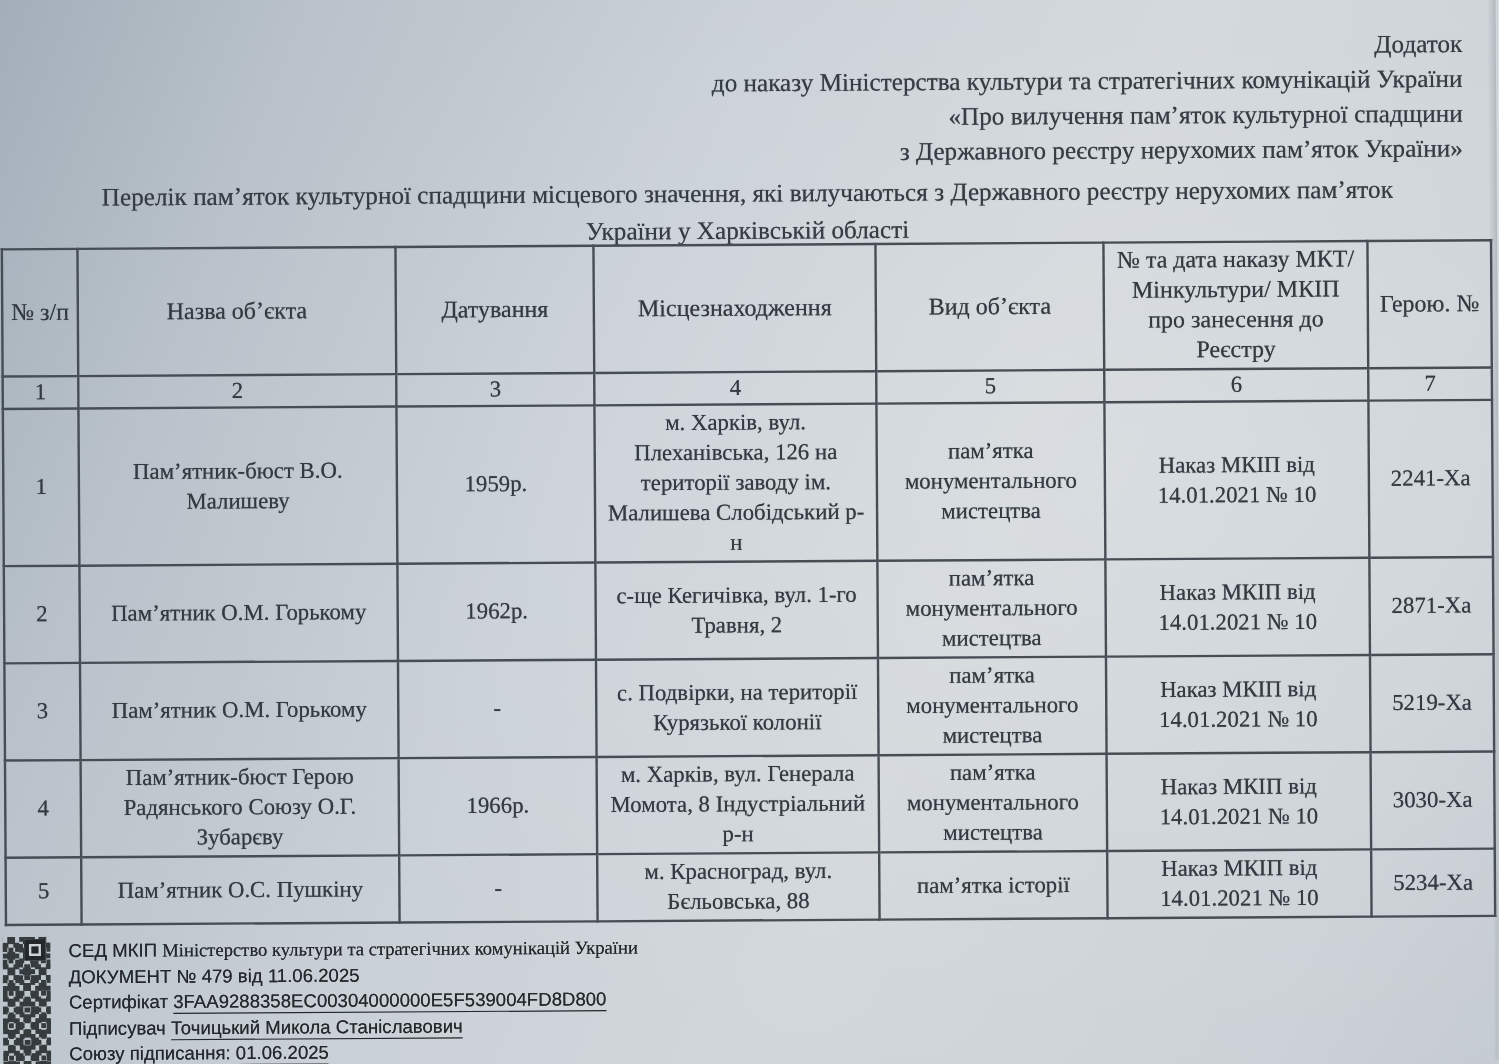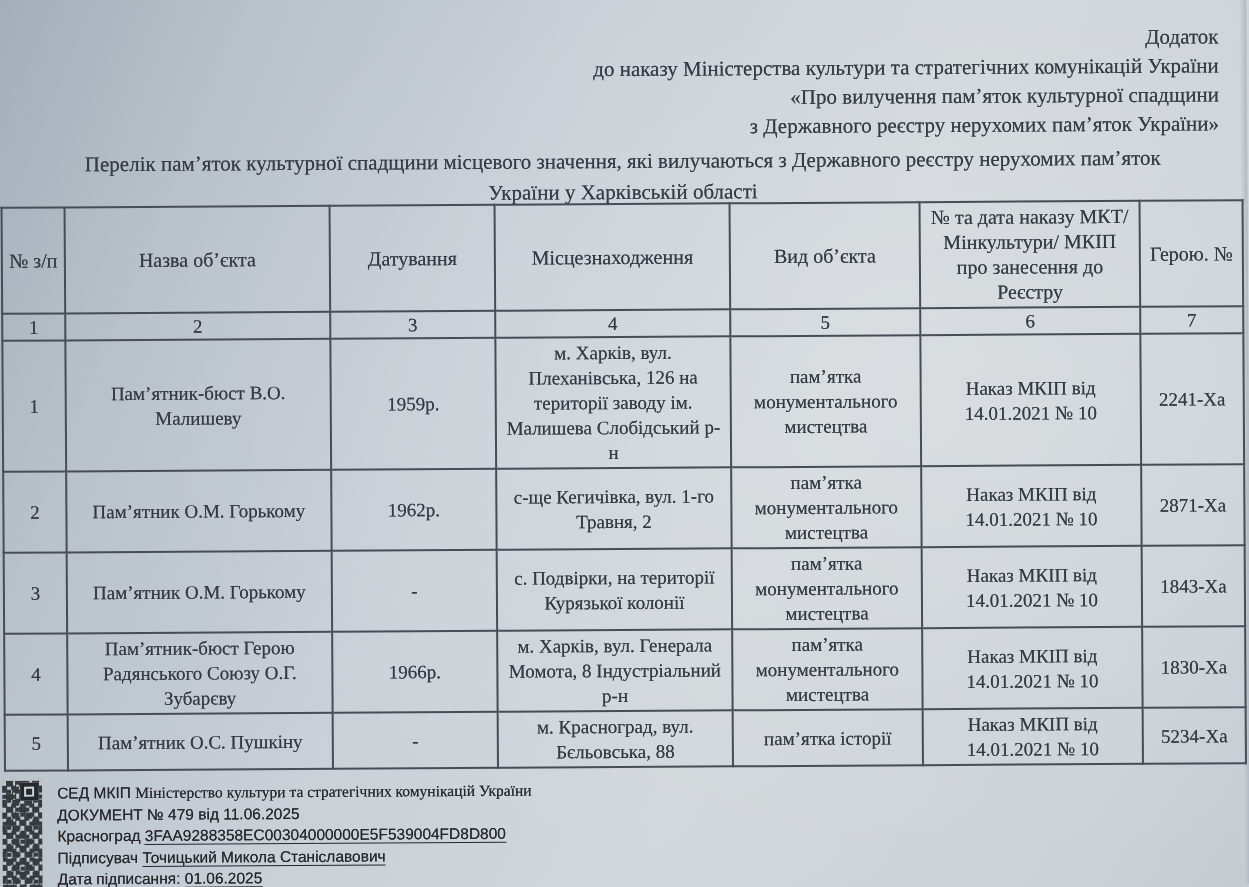--- a/index.html
+++ b/index.html
@@ -166,31 +166,31 @@
         <td>2871-Ха</td>
       </tr>
 
       <tr class="r3">
         <td>3</td>
         <td class="va-top">Пам’ятник О.М. Горькому</td>
         <td>-</td>
         <td>с. Подвірки, на території Курязької колонії</td>
         <td>пам’ятка монументального мистецтва</td>
         <td class="va-top">Наказ МКІП від 14.01.2021 № 10</td>
-        <td>1843-Ха</td>
+        <td>5219-Ха</td>
       </tr>
 
       <tr class="r4">
         <td>4</td>
         <td>Пам’ятник-бюст Герою Радянського Союзу О.Г. Зубарєву</td>
         <td>1966р.</td>
         <td>м. Харків, вул. Генерала Момота, 8 Індустріальний р-н</td>
         <td>пам’ятка монументального мистецтва</td>
         <td class="va-top">Наказ МКІП від 14.01.2021 № 10</td>
-        <td>1830-Ха</td>
+        <td>3030-Ха</td>
       </tr>
 
       <tr class="r5">
         <td>5</td>
         <td class="va-top">Пам’ятник О.С. Пушкіну</td>
         <td>-</td>
         <td>м. Красноград, вул. Бєльовська, 88</td>
         <td>пам’ятка історії</td>
         <td class="va-top">Наказ МКІП від 14.01.2021 № 10</td>
         <td>5234-Ха</td>
@@ -203,28 +203,28 @@
     <div class="finder"></div>
   </div>
 
   <div class="stamp">
     <div>
       <span>СЕД МКІП</span>
       <span class="serif">Міністерство культури та стратегічних комунікацій України</span>
     </div>
     <div>ДОКУМЕНТ № 479 від 11.06.2025</div>
     <div>
-      <span>Красноград</span>
+      <span>Сертифікат</span>
       <span class="u">3FAA9288358EC00304000000E5F539004FD8D800</span>
     </div>
     <div>
       <span>Підписувач</span>
       <span class="u">Точицький Микола Станіславович</span>
     </div>
     <div>
-      <span>Дата підписання:</span>
+      <span>Союзу підписання:</span>
       <span class="u">01.06.2025</span>
     </div>
     <div>діючий з 11.09.2024 0:00:00 по 10.09.2026 23:59:59</div>
   </div>
 
   <div class="edge-shade"></div>
 </div>
 
 </body></html>

